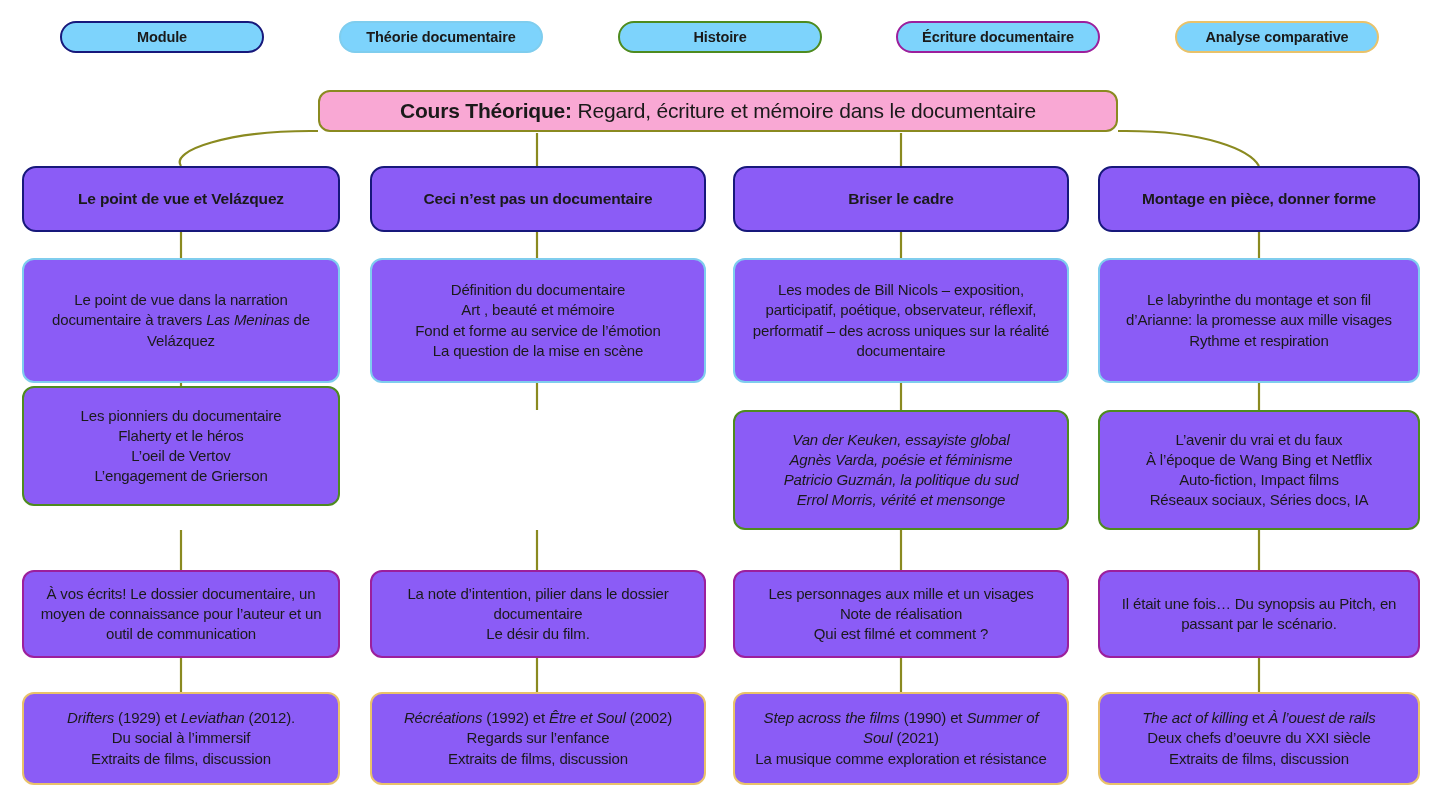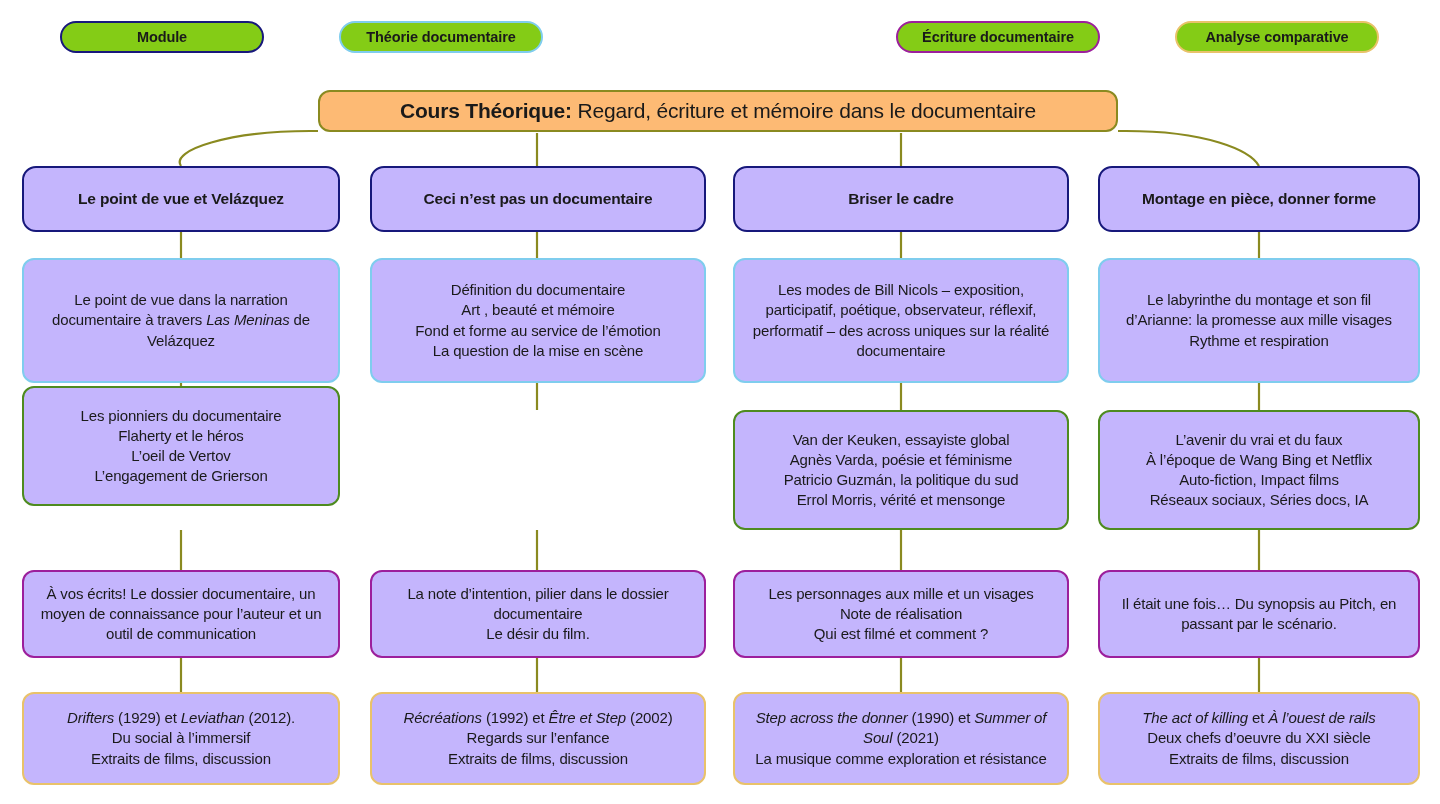--- a/index.html
+++ b/index.html
@@ -14,51 +14,51 @@
   #stage{position:relative;width:1440px;height:804px;}
 
   
   .legend{
     position:absolute;top:21px;left:0;width:1440px;height:34px;
   }
   .legend-chip{
     position:absolute;top:0;
     height:32px;
     border-radius:16px;
-    background:#84cc16;
+    background:#7dd3fc;
     display:flex;align-items:center;justify-content:center;
     font-size:14.5px;font-weight:700;
     letter-spacing:-0.1px;
     box-sizing:border-box;
     white-space:nowrap;
   }
   .chip-0{left:60px;width:204px;border:2.5px solid #17187b;}
   .chip-1{left:339px;width:204px;border:2.5px solid #7fcdee;}
   .chip-2{left:618px;width:204px;border:2.5px solid #4e8b1f;}
   .chip-3{left:896px;width:204px;border:2.5px solid #9c1f9c;}
   .chip-4{left:1175px;width:204px;border:2.5px solid #e9c26a;}
 
   
   #wires{position:absolute;top:0;left:0;width:1440px;height:804px;}
 
   
   .title-box{
     position:absolute;left:318px;top:90px;width:800px;height:42px;
-    border:2.5px solid #8a8a20;border-radius:12px;background:#fdba74;
+    border:2.5px solid #8a8a20;border-radius:12px;background:#f9a8d4;
     display:flex;align-items:center;justify-content:center;
     box-sizing:border-box;
     font-size:21px;letter-spacing:-0.2px;
     white-space:nowrap;
   }
   .title-box b{font-weight:700;}
 
   
   .card{
     position:absolute;
-    background:#c4b5fd;
+    background:#8b5cf6;
     box-sizing:border-box;
     display:flex;align-items:center;justify-content:center;
     text-align:center;
     border-radius:12px;
   }
   .card .txt{
     padding:0 12px;
     line-height:1.35;
     font-size:15px;
     letter-spacing:-0.15px;
@@ -75,20 +75,23 @@
 <body>
 
 <div id="stage">
 
   <div class="legend">
     <div class="legend-chip chip-0">
         <span>Module</span>
       </div>
     <div class="legend-chip chip-1">
         <span>Théorie documentaire</span>
+      </div>
+    <div class="legend-chip chip-2">
+        <span>Histoire</span>
       </div>
     <div class="legend-chip chip-3">
         <span>Écriture documentaire</span>
       </div>
     <div class="legend-chip chip-4">
         <span>Analyse comparative</span>
       </div>
   </div>
 
   <svg id="wires" viewBox="0 0 1440 804">
@@ -149,21 +152,21 @@
   <div class="card row-theorie" style="left:733px;top:258px;width:336px;height:125px;">
       <div class="txt">Les modes de Bill Nicols – exposition, participatif, poétique, observateur, réflexif, performatif – des across uniques sur la réalité documentaire</div>
     </div>
   <div class="card row-theorie" style="left:1098px;top:258px;width:322px;height:125px;">
       <div class="txt">Le labyrinthe du montage et son fil d’Arianne: la promesse aux mille visages<br>Rythme et respiration</div>
     </div>
 
   <div class="card row-histoire" style="left:22px;top:386px;width:318px;height:120px;">
       <div class="txt">Les pionniers du documentaire<br>Flaherty et le héros<br>L’oeil de Vertov<br>L’engagement de Grierson</div>
     </div>
-  <div class="card row-histoire" style="left:733px;top:410px;width:336px;height:120px;">
+  <div class="card row-histoire" style="left:733px;top:410px;width:336px;height:120px;font-style:italic;">
       <div class="txt">Van der Keuken, essayiste global<br>Agnès Varda, poésie et féminisme<br>Patricio Guzmán, la politique du sud<br>Errol Morris, vérité et mensonge</div>
     </div>
   <div class="card row-histoire" style="left:1098px;top:410px;width:322px;height:120px;">
       <div class="txt">L’avenir du vrai et du faux<br>À l’époque de Wang Bing et Netflix<br>Auto-fiction, Impact films<br>Réseaux sociaux, Séries docs, IA</div>
     </div>
 
   <div class="card row-ecriture" style="left:22px;top:570px;width:318px;height:88px;">
       <div class="txt">À vos écrits! Le dossier documentaire, un moyen de connaissance pour l’auteur et un outil de communication</div>
     </div>
   <div class="card row-ecriture" style="left:370px;top:570px;width:336px;height:88px;">
@@ -173,22 +176,22 @@
       <div class="txt">Les personnages aux mille et un visages<br>Note de réalisation<br>Qui est filmé et comment ?</div>
     </div>
   <div class="card row-ecriture" style="left:1098px;top:570px;width:322px;height:88px;">
       <div class="txt">Il était une fois… Du synopsis au Pitch, en passant par le scénario.</div>
     </div>
 
   <div class="card row-analyse" style="left:22px;top:692px;width:318px;height:93px;">
       <div class="txt"><i>Drifters</i> (1929) et <i>Leviathan</i> (2012).<br>Du social à l’immersif<br>Extraits de films, discussion</div>
     </div>
   <div class="card row-analyse" style="left:370px;top:692px;width:336px;height:93px;">
-      <div class="txt"><i>Récréations</i> (1992) et <i>Être et Step</i> (2002)<br>Regards sur l’enfance<br>Extraits de films, discussion</div>
+      <div class="txt"><i>Récréations</i> (1992) et <i>Être et Soul</i> (2002)<br>Regards sur l’enfance<br>Extraits de films, discussion</div>
     </div>
   <div class="card row-analyse" style="left:733px;top:692px;width:336px;height:93px;">
-      <div class="txt"><i>Step across the donner</i> (1990) et <i>Summer of Soul</i> (2021)<br>La musique comme exploration et résistance</div>
+      <div class="txt"><i>Step across the films</i> (1990) et <i>Summer of Soul</i> (2021)<br>La musique comme exploration et résistance</div>
     </div>
   <div class="card row-analyse" style="left:1098px;top:692px;width:322px;height:93px;">
       <div class="txt"><i>The act of killing</i> et <i>À l’ouest de rails</i><br>Deux chefs d’oeuvre du XXI siècle<br>Extraits de films, discussion</div>
     </div>
 
 </div>
 
 </body></html>

